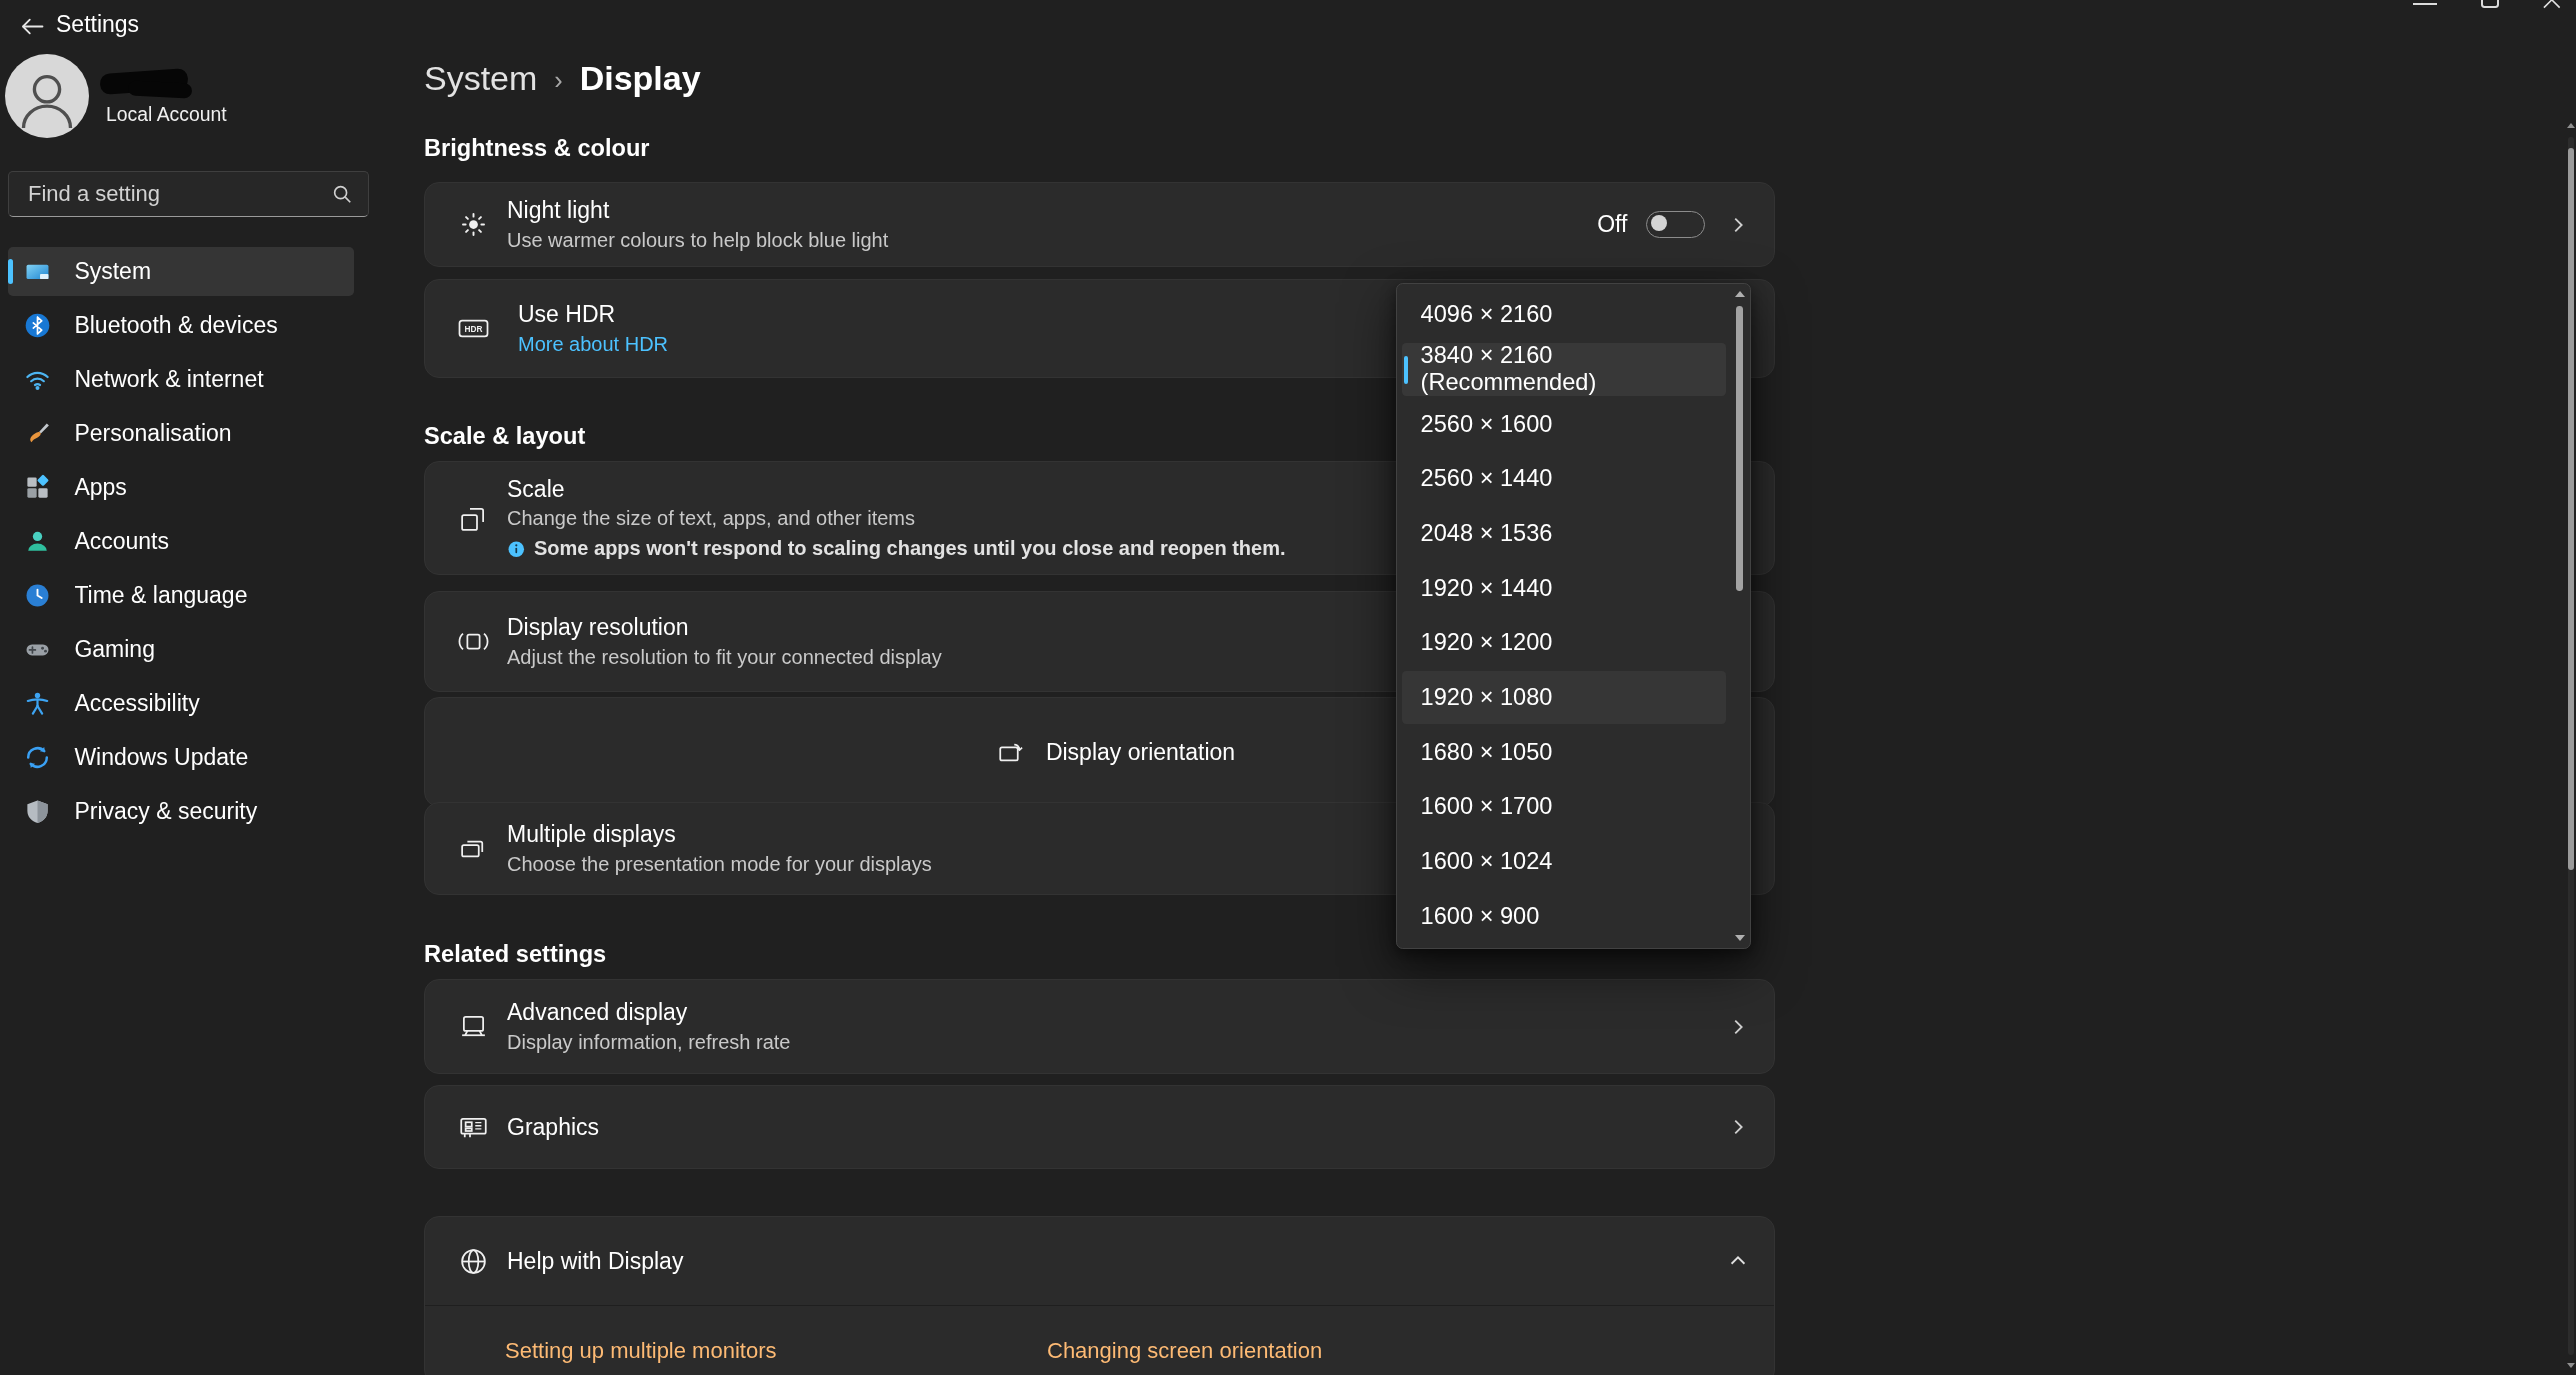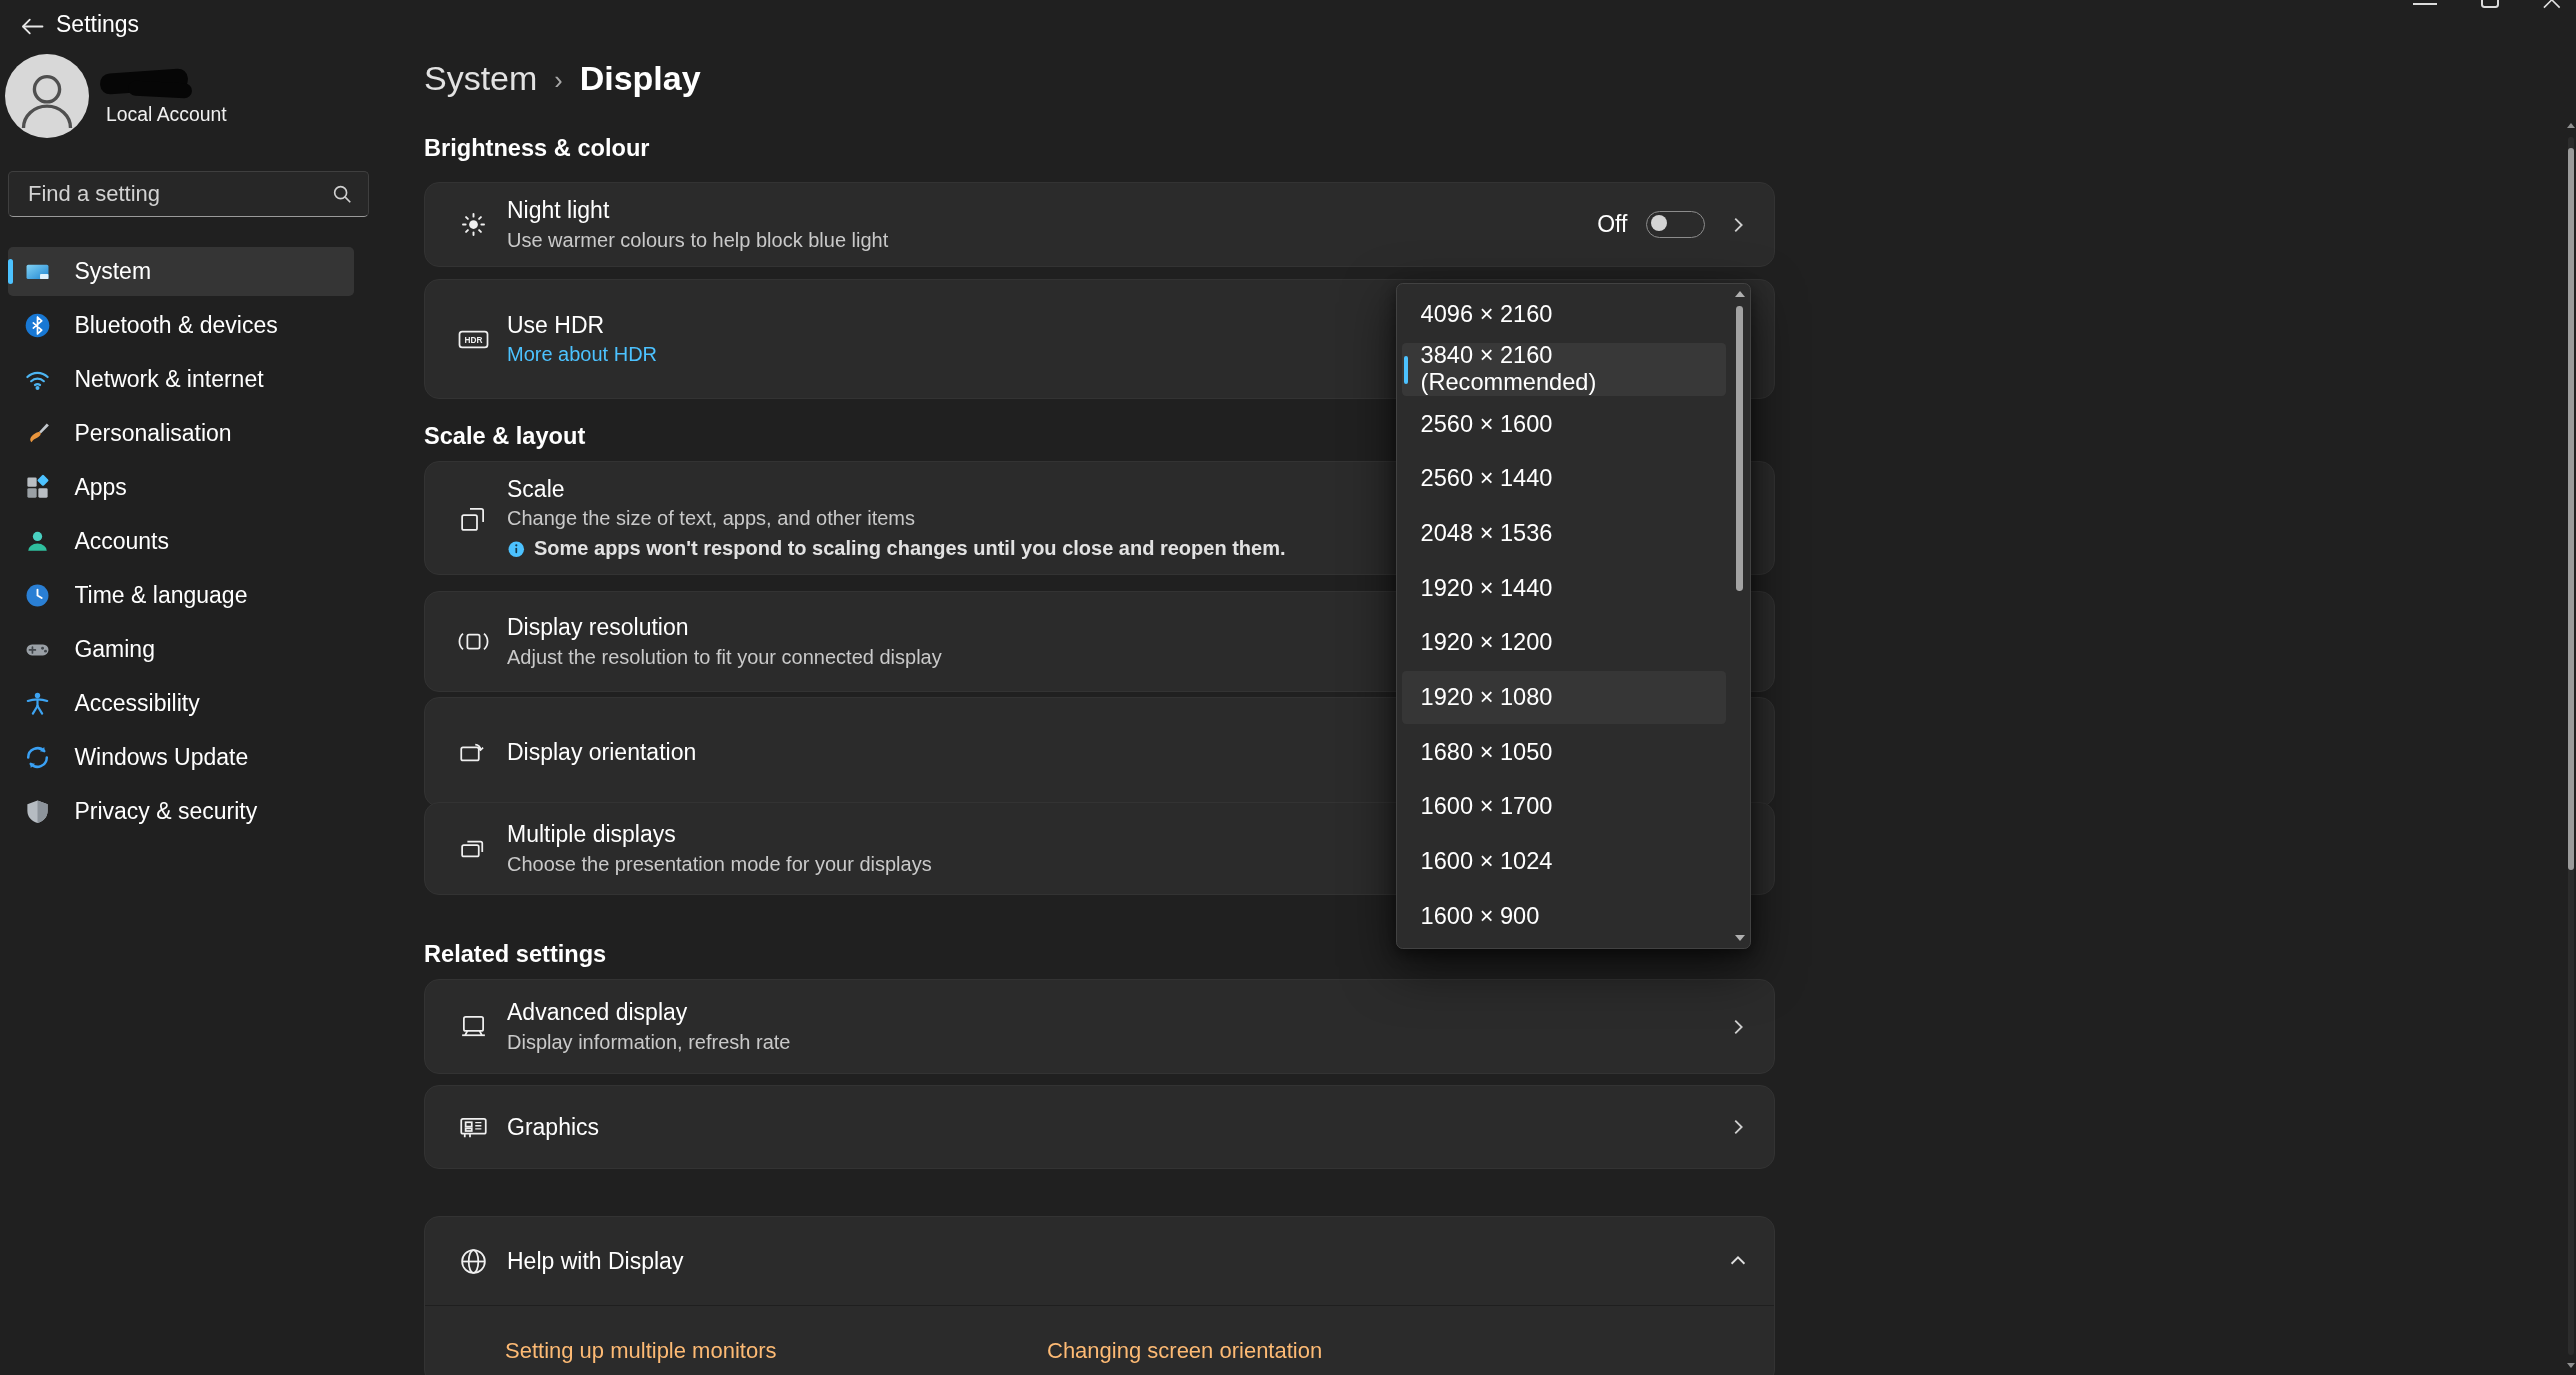--- a/index.html
+++ b/index.html
@@ -52,24 +52,24 @@
   .crumb-sep { font-size:25px; color:#a8a8a8; padding-top:3.4px; }
   .crumb-current { font-size:34px; font-weight:bold; color:#ffffff; }
 
   
   .section-header { position:absolute; left:424px; font-size:23.6px; font-weight:bold; color:#ffffff; }
   .hdr-brightness { top:135px; } .hdr-scale { top:423px; } .hdr-related { top:941px; }
 
   .card { position:absolute; left:424px; width:1351px; background:#2b2b2b;
     border:0.8px solid #333333; border-radius:15px; display:flex; align-items:center; }
   .card-night  { top:182px; height:85px; }
-  .card-hdr    { top:279px; height:120px; }
+  .card-hdr    { top:279px; height:99px;gap:11px; }
   .card-scale  { top:461px; height:114px; }
   .card-res    { top:591px; height:101px; }
-  .card-orient { top:697px; height:110px; }
+  .card-orient { top:697px; height:110px;justify-content:center; }
   .card-multi  { top:802px; height:93px; }
   .card-adv    { top:979px; height:95px; }
   .card-gfx    { top:1085px; height:84px; }
   .card-help   { top:1216px; height:169px; flex-direction:column; align-items:stretch; }
 
   .card-icon { margin-left:30px; width:37px; flex:0 0 37px; display:flex; justify-content:center; }
   .card-text { margin-left:15px; display:flex; flex-direction:column; gap:4.2px; }
   .card-title { font-size:23px; color:#ffffff; }
   .card-sub { font-size:20px; color:#c9c9c9; }
   .card-link { font-size:20px; color:#4cc2ff; }

